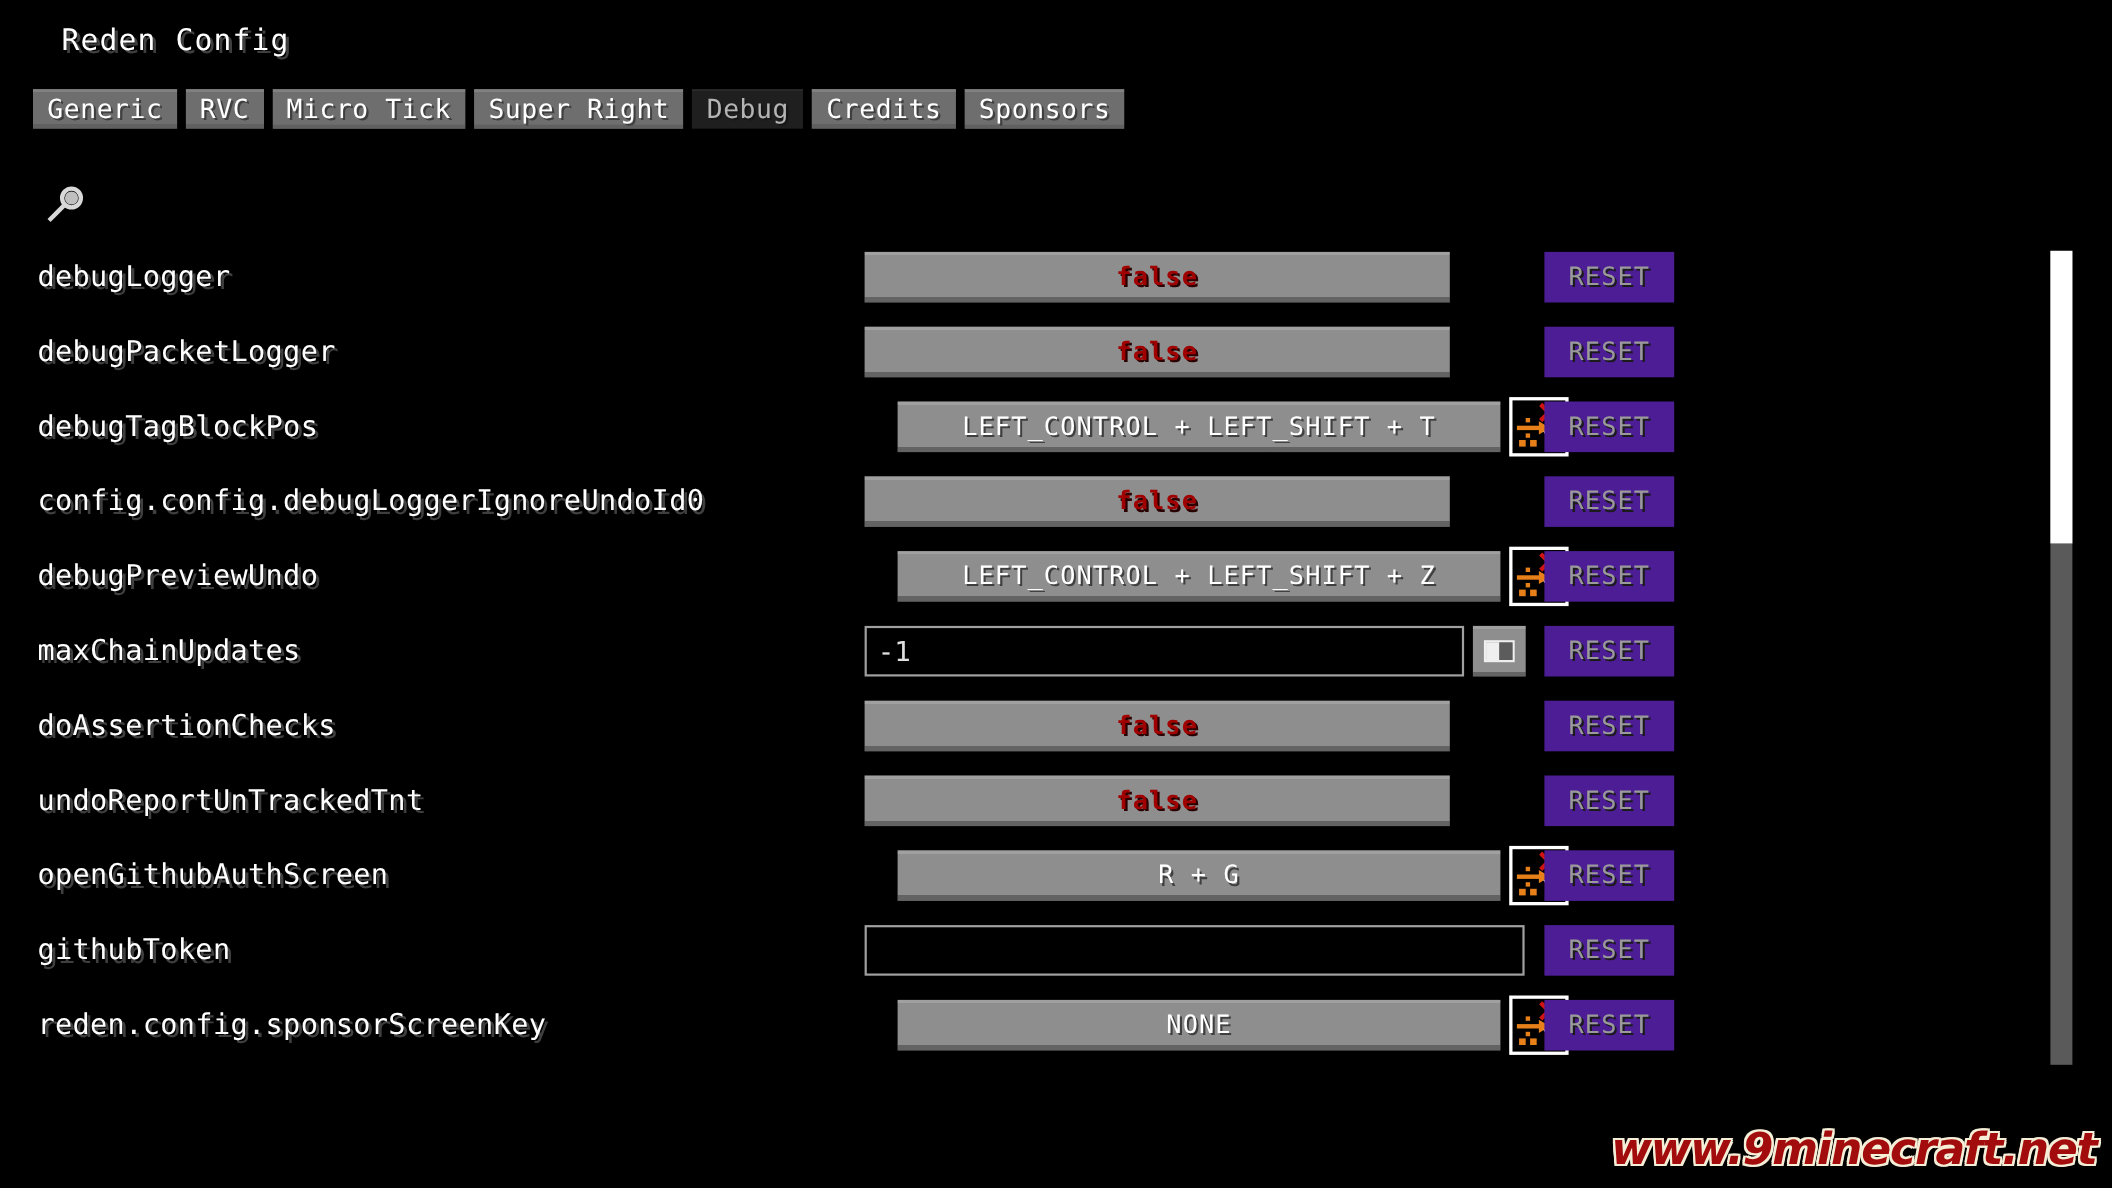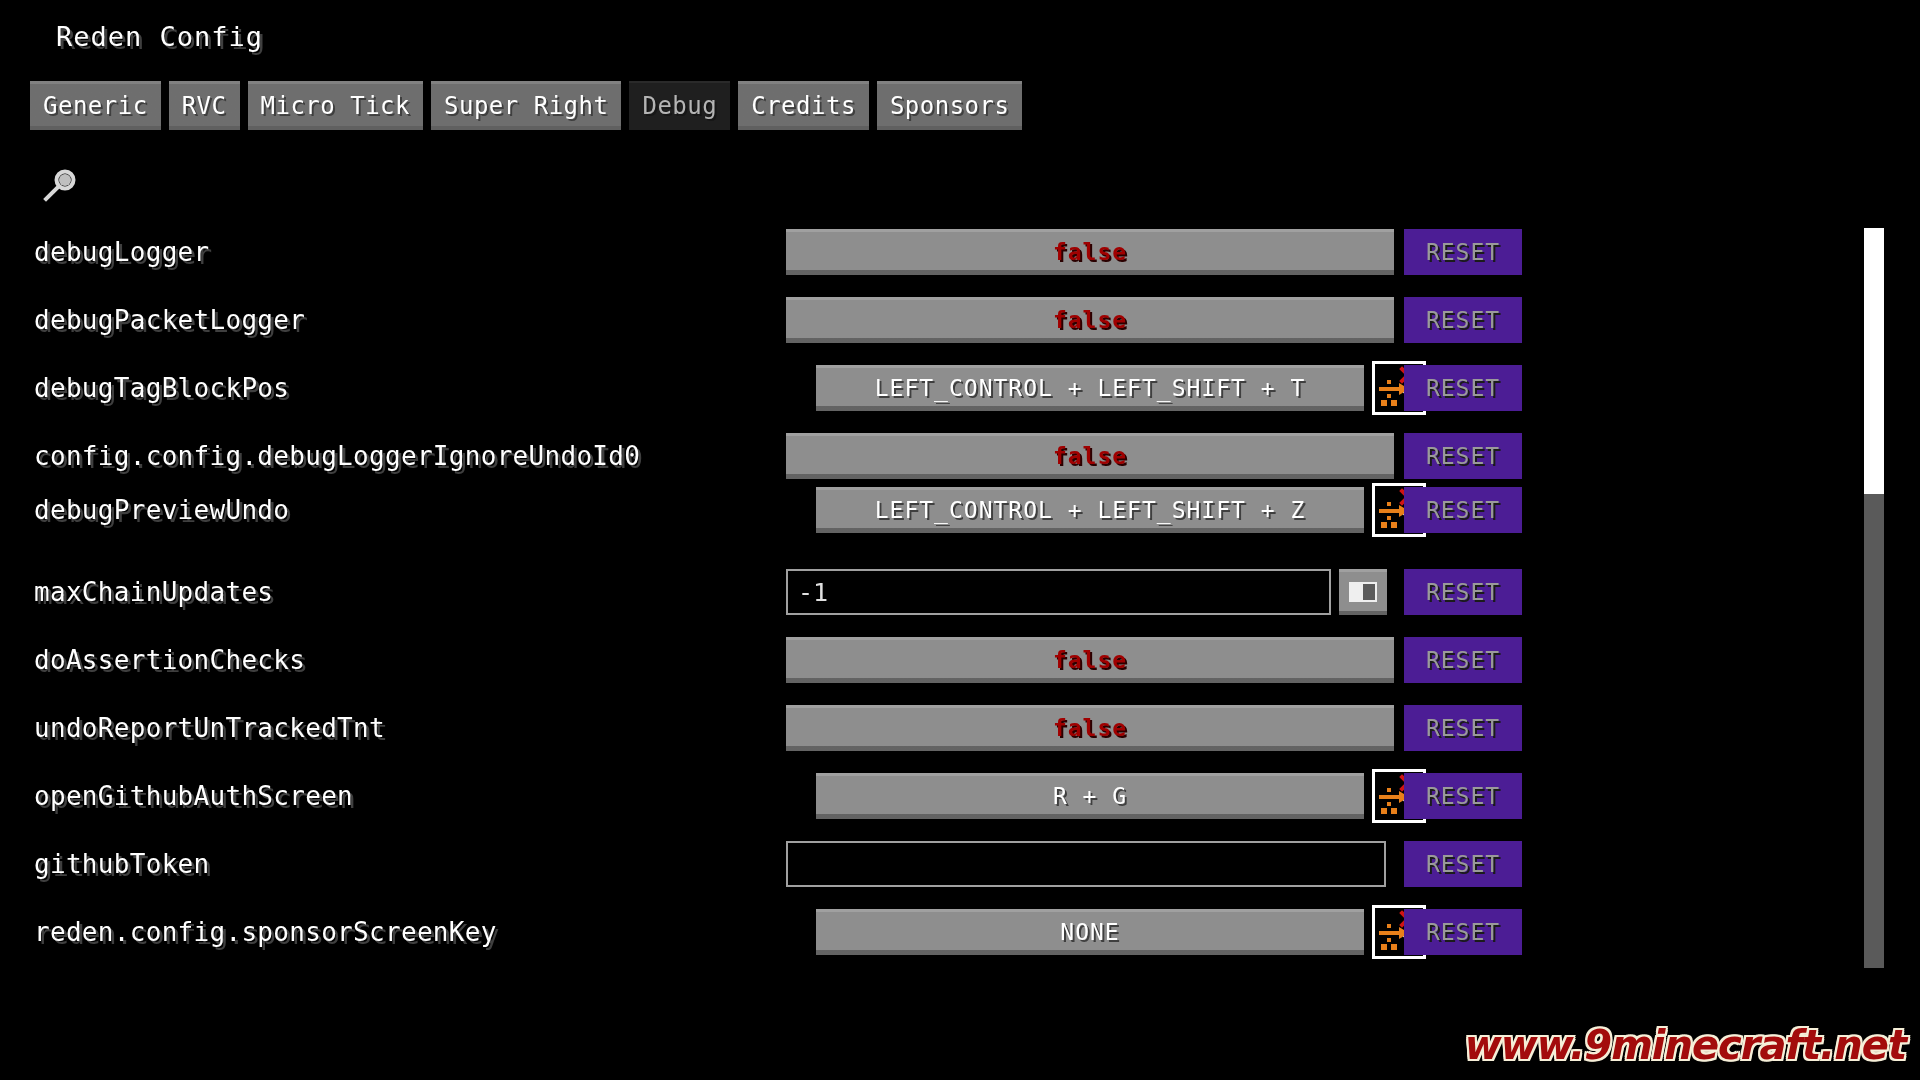--- a/index.html
+++ b/index.html
@@ -36,21 +36,21 @@
   
   .tabbar {
     position: absolute;
     left: 30px;
     top: 81px;
     display: flex;
     gap: 8px;
     align-items: flex-start;
   }
   .tab {
-    height: 49px;
+    height: 36px;
     padding: 0 13px;
     display: flex;
     align-items: center;
     justify-content: center;
     font-size: 24px;
     letter-spacing: 0.5px;
     color: #ffffff;
     text-shadow: 2px 2px 0 #3f3f3f;
     background:
       linear-gradient(180deg, rgba(255,255,255,0.13) 0 3px, rgba(255,255,255,0) 3px 100%),
@@ -126,21 +126,21 @@
     background:
       linear-gradient(180deg, rgba(255,255,255,0.16) 0 3px, rgba(255,255,255,0) 3px 100%),
       linear-gradient(180deg, rgba(0,0,0,0) calc(100% - 5px), rgba(0,0,0,0.30) 0),
       #8e8e8e;
     cursor: pointer;
     white-space: nowrap;
     overflow: hidden;
   }
   .mc-btn.val-false { color: #a00000; text-shadow: 2px 2px 0 #2a0000; font-weight: bold; }
 
-  .w-wide   { width: 608px; }
+  .w-wide   { width: 532px; }
   .w-narrow { width: 548px; margin-left: 30px; }
 
   
   .mc-field {
     height: 46px;
     background: #000000;
     border: 2px solid #a0a0a0;
     display: flex;
     align-items: center;
     padding-left: 10px;
@@ -312,21 +312,21 @@
         </div>
         <div class="reset-btn">RESET</div>
       </div>
       <div class="row" style="top: 204px;">
         <div class="row-label">config.config.debugLoggerIgnoreUndoId0</div>
         <div class="ctrl">
           <div class="mc-btn w-wide val-false">false</div>
         </div>
         <div class="reset-btn">RESET</div>
       </div>
-      <div class="row" style="top: 258px; text-align: right;">
+      <div class="row" style="top: 272px; text-align: right;">
         <div class="row-label">debugPreviewUndo</div>
         <div class="ctrl">
           <div class="mc-btn w-narrow">LEFT_CONTROL + LEFT_SHIFT + Z</div>
           <div class="kb-icon">
             <svg width="48" height="48" viewBox="0 0 48 48">
               <g stroke="#d01414" stroke-width="4" stroke-linecap="square">
                 <line x1="27" y1="5" x2="39" y2="17"></line>
                 <line x1="39" y1="5" x2="27" y2="17"></line>
               </g>
               <g>

